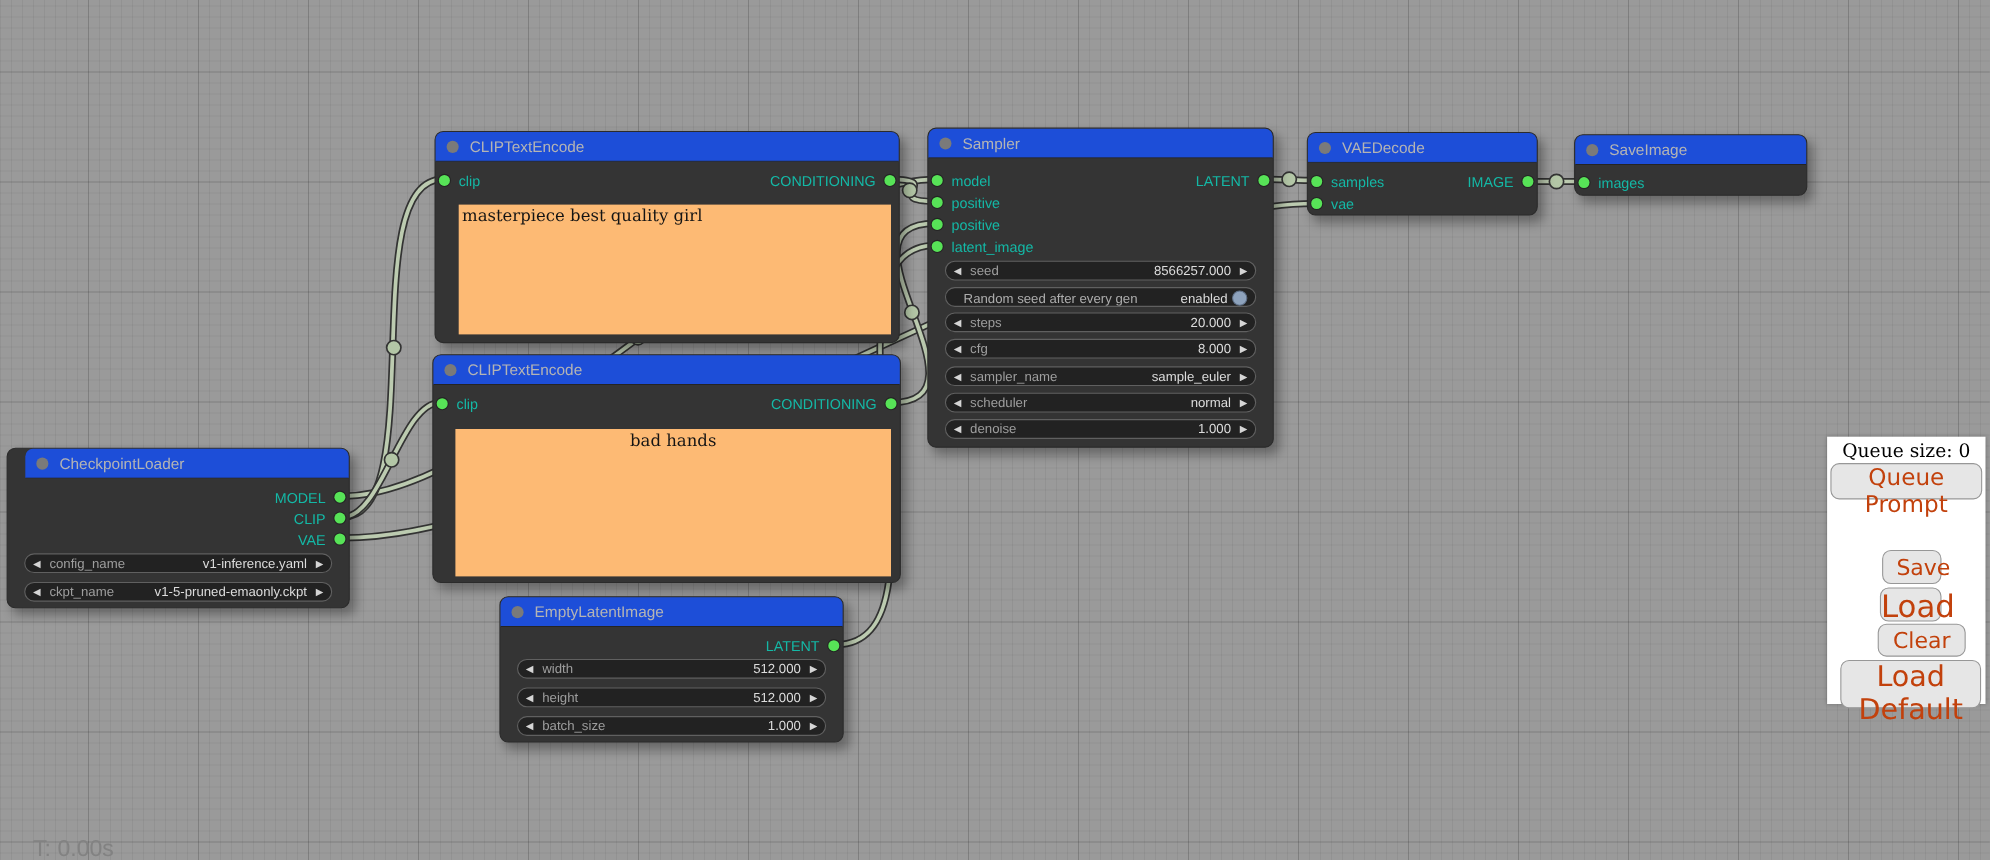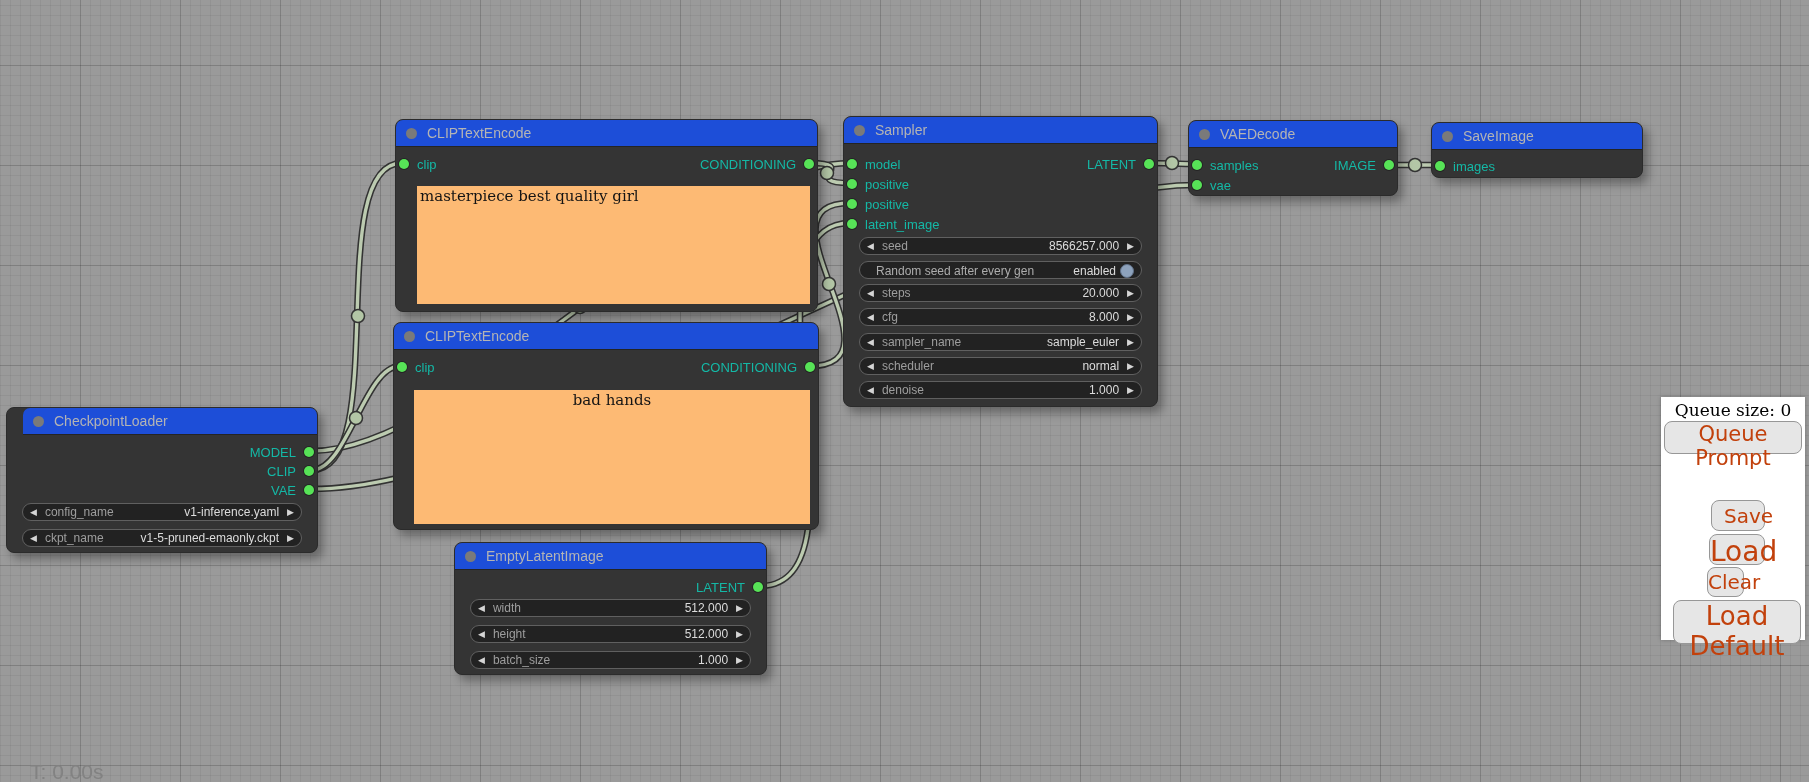--- a/index.html
+++ b/index.html
@@ -287,17 +287,17 @@
       <span class="sdot"></span>
       <span>images</span>
     </div>
   </div>
 
   <div class="menu" style="left:1661px;top:397px;width:144px;height:243px;">
     <div class="qsize">Queue size: 0</div>
     <button class="qbtn" style="left:3px;top:24px;width:138px;height:33px;font-size:21px;">Queue Prompt</button>
     <button class="qbtn" style="left:50px;top:103px;width:54px;height:31px;font-size:20px;padding-left:12px;">Save</button>
     <button class="qbtn" style="left:48px;top:137px;width:56px;height:31px;font-size:28px;">Load</button>
-    <button class="qbtn" style="left:46px;top:170px;width:37px;height:30px;font-size:20px;">Clear</button>
+    <button class="qbtn" style="left:46px;top:170px;width:80px;height:30px;font-size:20px;">Clear</button>
     <button class="qbtn" style="left:12px;top:203px;width:128px;height:44px;font-size:26px;">Load Default</button>
   </div>
 
 </div>
 
 </body></html>

